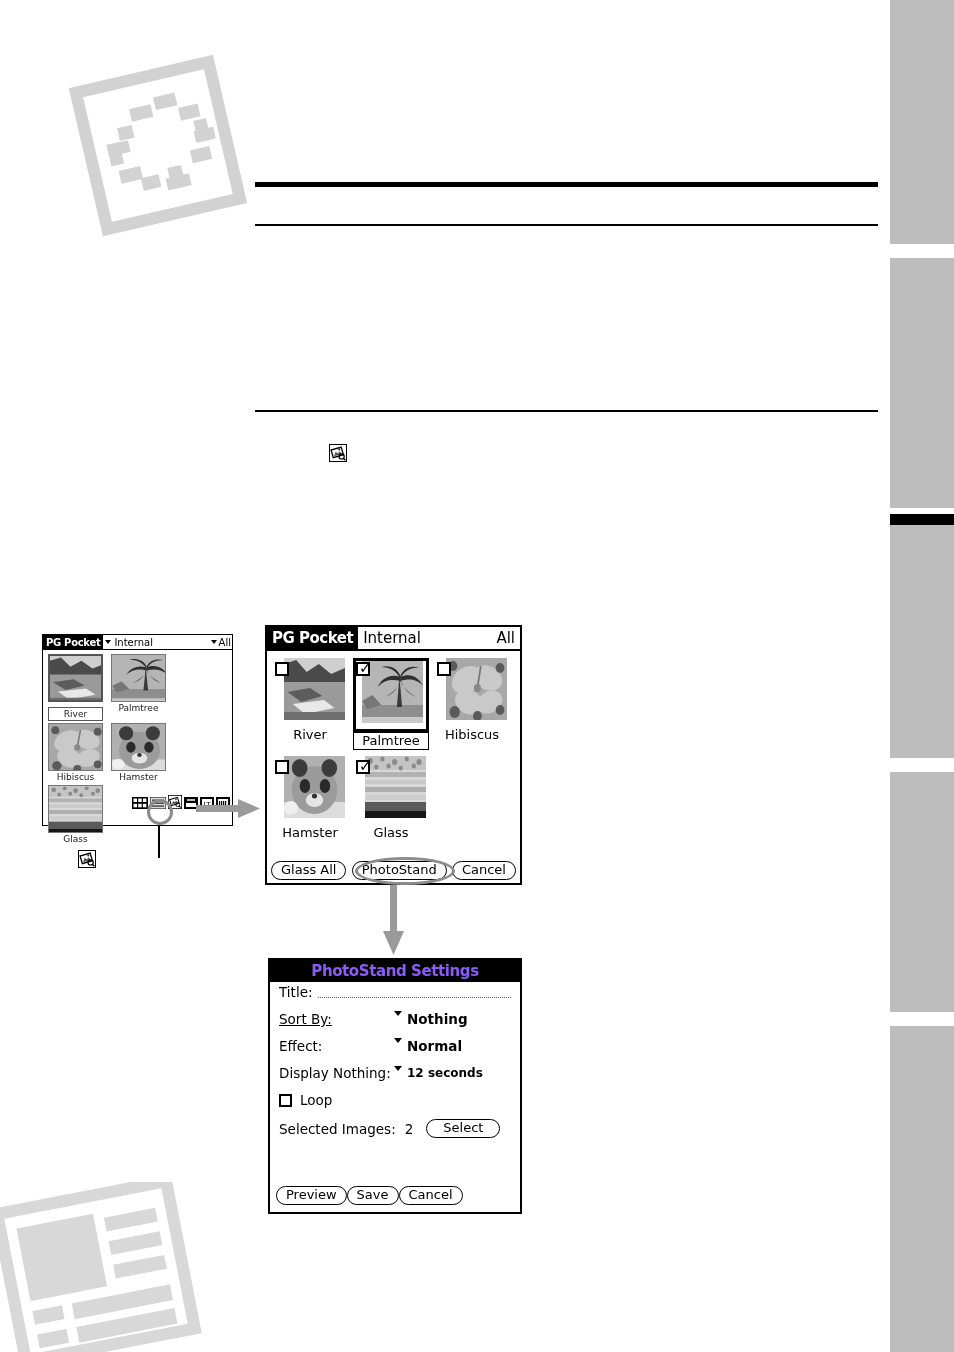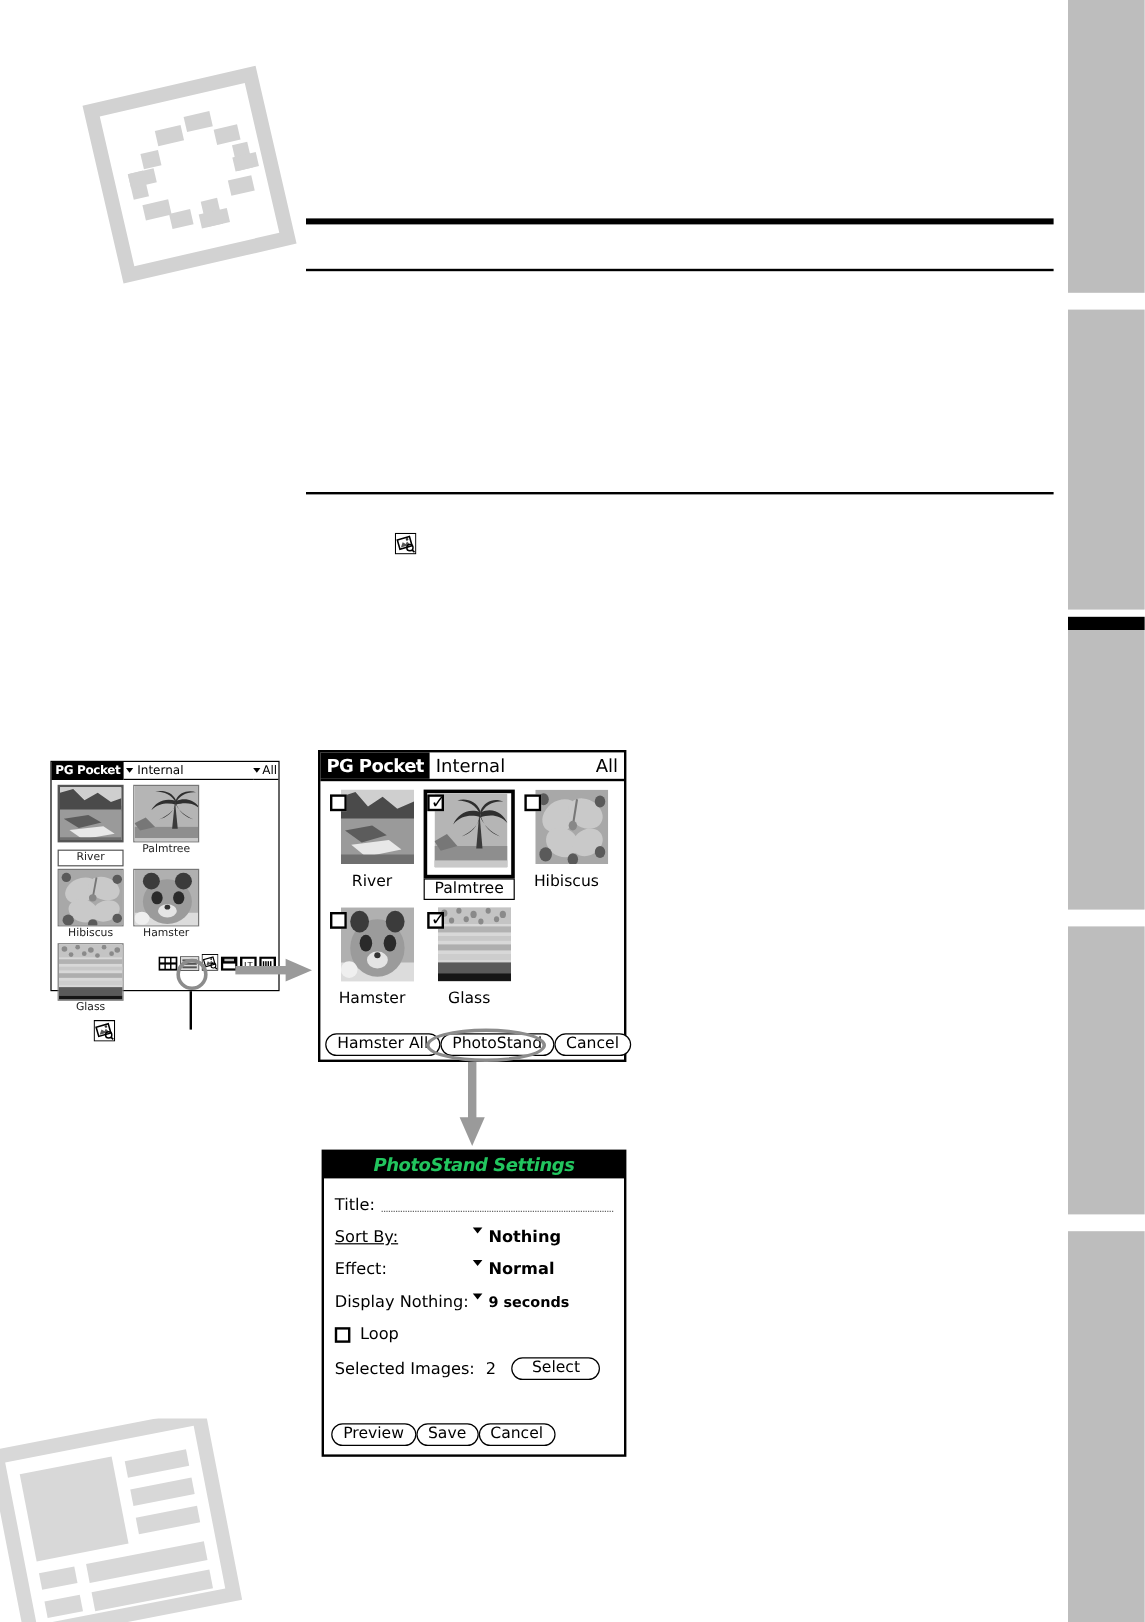--- a/index.html
+++ b/index.html
@@ -97,24 +97,24 @@
     padding:0px 9px 1px 9px;line-height:16px;white-space:nowrap;
     font-family:"DejaVu Sans",sans-serif;
   }
   .ring{
     position:absolute;border:3px solid #8c8c8c;border-radius:50%;box-sizing:border-box;
   }
 
   
   #pda-dlg{left:268px;top:958px;width:254px;height:256px;}
   #pda-dlg .dlg-title{
-    background:#000;color:#22c55e;font-size:15px;font-weight:bold;text-align:center;
-    line-height:22px;height:22px;letter-spacing:-0.4px;font-style:italic;
-  }
-  #pda-dlg .body{padding:2px 9px 0 9px;font-size:13.5px;color:#000;margin-top:12px;}
+    background:#000;color:#8b5cf6;font-size:15px;font-weight:bold;text-align:center;
+    line-height:22px;height:22px;letter-spacing:-0.4px;
+  }
+  #pda-dlg .body{padding:2px 9px 0 9px;font-size:13.5px;color:#000;}
   #pda-dlg .row{display:flex;align-items:center;margin-bottom:11px;}
   #pda-dlg .lbl{white-space:nowrap;}
   #pda-dlg .dotline{
     flex:1;margin-left:6px;margin-bottom:2px;
     border-bottom:1px dotted #666;height:12px;
   }
   #pda-dlg .valcol{display:flex;align-items:flex-start;gap:5px;font-weight:bold;}
   #pda-dlg .chkbox{width:13px;height:13px;border:2px solid #000;box-sizing:border-box;background:#fff;}
   #pda-dlg .dlgbtnbar{
     position:absolute;left:0;bottom:7px;width:100%;display:flex;justify-content:flex-start;padding:0 6px;box-sizing:border-box;
@@ -530,21 +530,21 @@
             <rect y="46" width="70" height="9" fill="#5a5a5a"></rect>
             <rect y="55" width="70" height="7" fill="#161616"></rect>
           </svg>
         </div>
       </div>
       <div class="cap">Glass</div>
     </div>
   </div>
 
   <div class="btnbar">
-    <button class="pbtn">Hamster All</button>
+    <button class="pbtn">Glass All</button>
     <button class="pbtn">PhotoStand</button>
     <button class="pbtn">Cancel</button>
   </div>
 </div>
 
 <div class="ring" style="left:355px;top:857px;width:100px;height:28px;border-radius:50%;"></div>
 
 <div class="arrow" style="left:380px;top:885px;">
   <svg width="28" height="72" viewBox="0 0 28 72">
     <rect x="10" y="0" width="7" height="48" fill="#9a9a9a"></rect>
@@ -574,21 +574,21 @@
       <span class="valcol">
         <span class="caret"></span>
         <span>Normal</span>
       </span>
     </div>
 
     <div class="row">
       <span class="lbl" style="width:115px;">Display Nothing:</span>
       <span class="valcol">
         <span class="caret"></span>
-        <span style="font-size:12px;">9 seconds</span>
+        <span style="font-size:12px;">12 seconds</span>
       </span>
     </div>
 
     <div class="row" style="gap:8px;text-align:right;">
       <span class="chkbox"></span>
       <span>Loop</span>
     </div>
 
     <div class="row" style="gap:9px;">
       <span class="lbl">Selected Images:</span>

